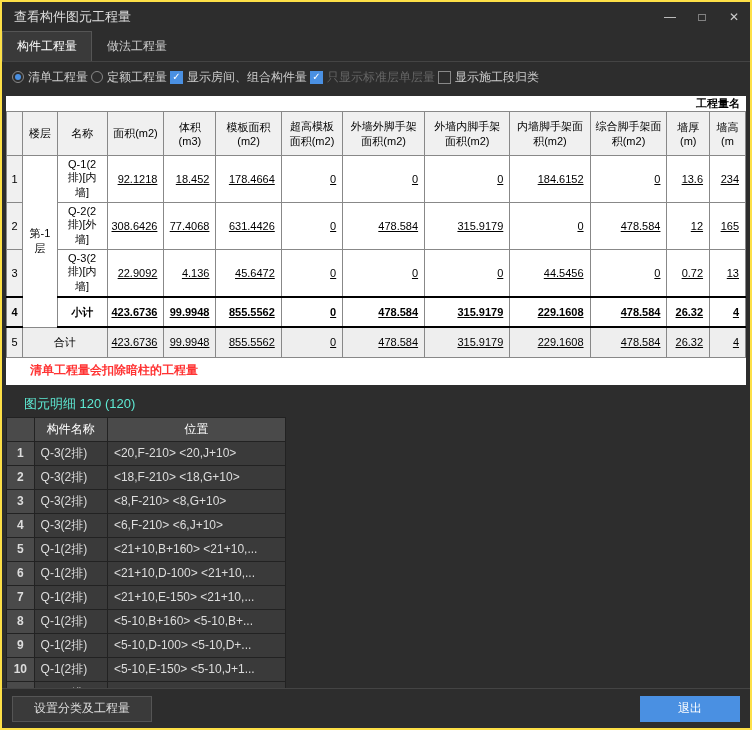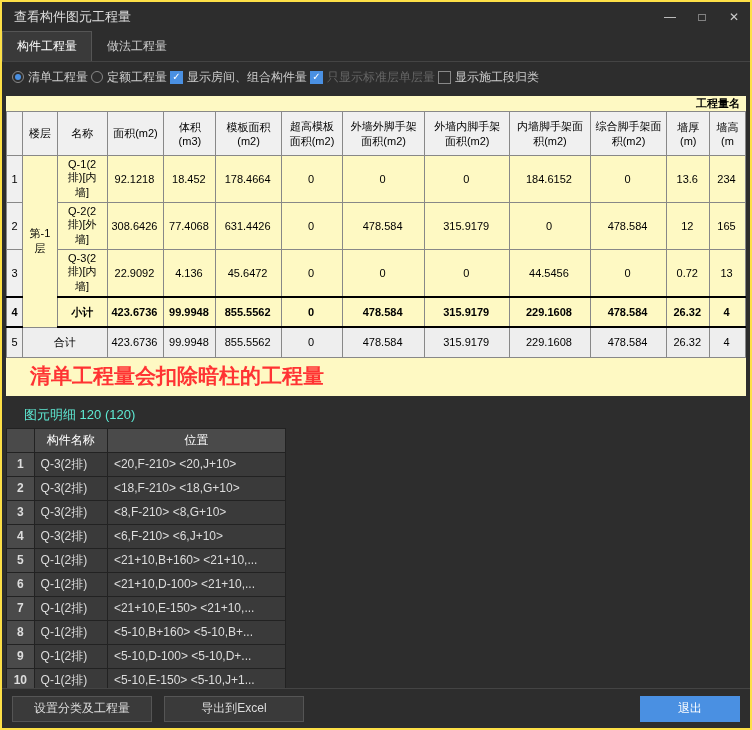--- a/index.html
+++ b/index.html
@@ -20,31 +20,31 @@
 
 .toolbar { height: 30px; display: flex; align-items: center; gap: 3px; padding: 0 10px; background: #2d2d2d; }
 .radio, .checkbox { display: inline-flex; align-items: center; gap: 4px; cursor: pointer; color: #ccc; }
 .radio-circle { width: 12px; height: 12px; border-radius: 50%; border: 1px solid #888; display: flex; align-items: center; justify-content: center; }
 .radio-circle.checked::after { content: ''; width: 6px; height: 6px; border-radius: 50%; background: #4a90e2; }
 .check-box { width: 13px; height: 13px; border: 1px solid #888; display: flex; align-items: center; justify-content: center; font-size: 10px; line-height: 1; }
 .check-box.checked { background: #4a90e2; border-color: #4a90e2; color: #fff; }
 .disabled { color: #666; }
 
 
-.upper-pane { background: #fef9c3; color: #000; margin: 4px; flex-shrink: 0; }
+.upper-pane { background: #ffffff; color: #000; margin: 4px; flex-shrink: 0; }
 .top-table { border-collapse: collapse; width: 100%; font-size: 11px; color: #000; padding-left: 41px; }
 .top-table th, .top-table td { border: 1px solid #888; text-align: center; padding: 0; }
 .top-table th { background: #f0f0f0; font-weight: normal; }
 .top-table .head-bottom th { height: 44px; padding: 2px 4px; }
 .top-table tbody td { height: 30px; padding: 2px 4px; }
-.top-table tbody td.num { padding-right: 6px; }
+.top-table tbody td.num { text-align: right; padding-right: 6px; text-decoration: underline; }
 .top-table tbody tr.subtotal td { font-weight: bold; border-top: 2px solid #000; border-bottom: 2px solid #000; }
 .top-table tbody tr.total td { background: #eee; }
 .row-num { background: #f0f0f0; width: 16px; }
-.note { color: #ff3333; font-size: 21px; font-weight: bold; padding: 4px 24px 6px; }
+.note { color: #ff3333; font-size: 12px; font-weight: bold; padding: 4px 24px 6px; }
 .top-right-label { text-align: right; font-weight: bold; padding-right: 6px; font-size: 11px; }
 
 
 .mid-label { padding: 4px 22px; color: #5eead4; font-size: 13px; margin-top: 2px; }
 
 
 .lower-pane { margin: 0 4px; flex: 1; overflow: auto; }
 .lower-table { border-collapse: collapse; width: 280px; font-size: 12px; }
 .lower-table th, .lower-table td { border: 1px solid #222; padding: 3px 6px; }
 .lower-table th { background: #4a4a4a; color: #fff; text-align: center; font-weight: normal; }
@@ -265,22 +265,19 @@
             <td>&lt;20+10,M-300&gt; &lt;20+10...</td>
           </tr>
         </tbody>
     </table>
   </div>
 
   <div class="bottom-bar">
     <div class="btn btn-wide">
         <span>设置分类及工程量</span>
       </div>
-    <div class="btn btn-wide">
-        <span>导出到Excel</span>
-      </div>
     <div class="spacer"></div>
     <div class="btn primary btn-exit">
         <span>退出</span>
       </div>
   </div>
 
 </div>
 
 </body></html>

